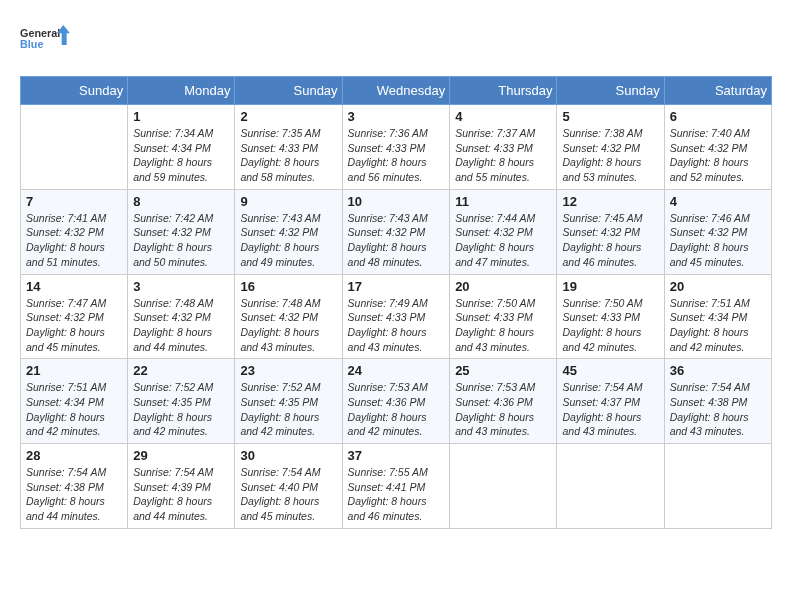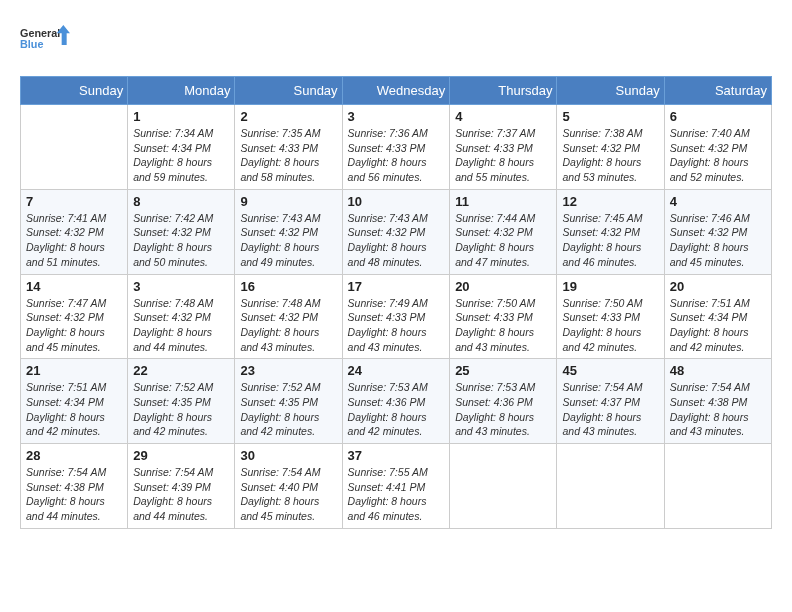--- a/index.html
+++ b/index.html
@@ -213,21 +213,21 @@
         </td>
         <td>
           <span class="day-number">25</span>
           <div class="day-info">Sunrise: 7:53 AM<br>Sunset: 4:36 PM<br>Daylight: 8 hours<br>and 43 minutes.</div>
         </td>
         <td>
           <span class="day-number">45</span>
           <div class="day-info">Sunrise: 7:54 AM<br>Sunset: 4:37 PM<br>Daylight: 8 hours<br>and 43 minutes.</div>
         </td>
         <td>
-          <span class="day-number">48</span>
+          <span class="day-number">36</span>
           <div class="day-info">Sunrise: 7:54 AM<br>Sunset: 4:38 PM<br>Daylight: 8 hours<br>and 43 minutes.</div>
         </td>
       </tr>
       <tr>
         <td>
           <span class="day-number">28</span>
           <div class="day-info">Sunrise: 7:54 AM<br>Sunset: 4:38 PM<br>Daylight: 8 hours<br>and 44 minutes.</div>
         </td>
         <td>
           <span class="day-number">29</span>

